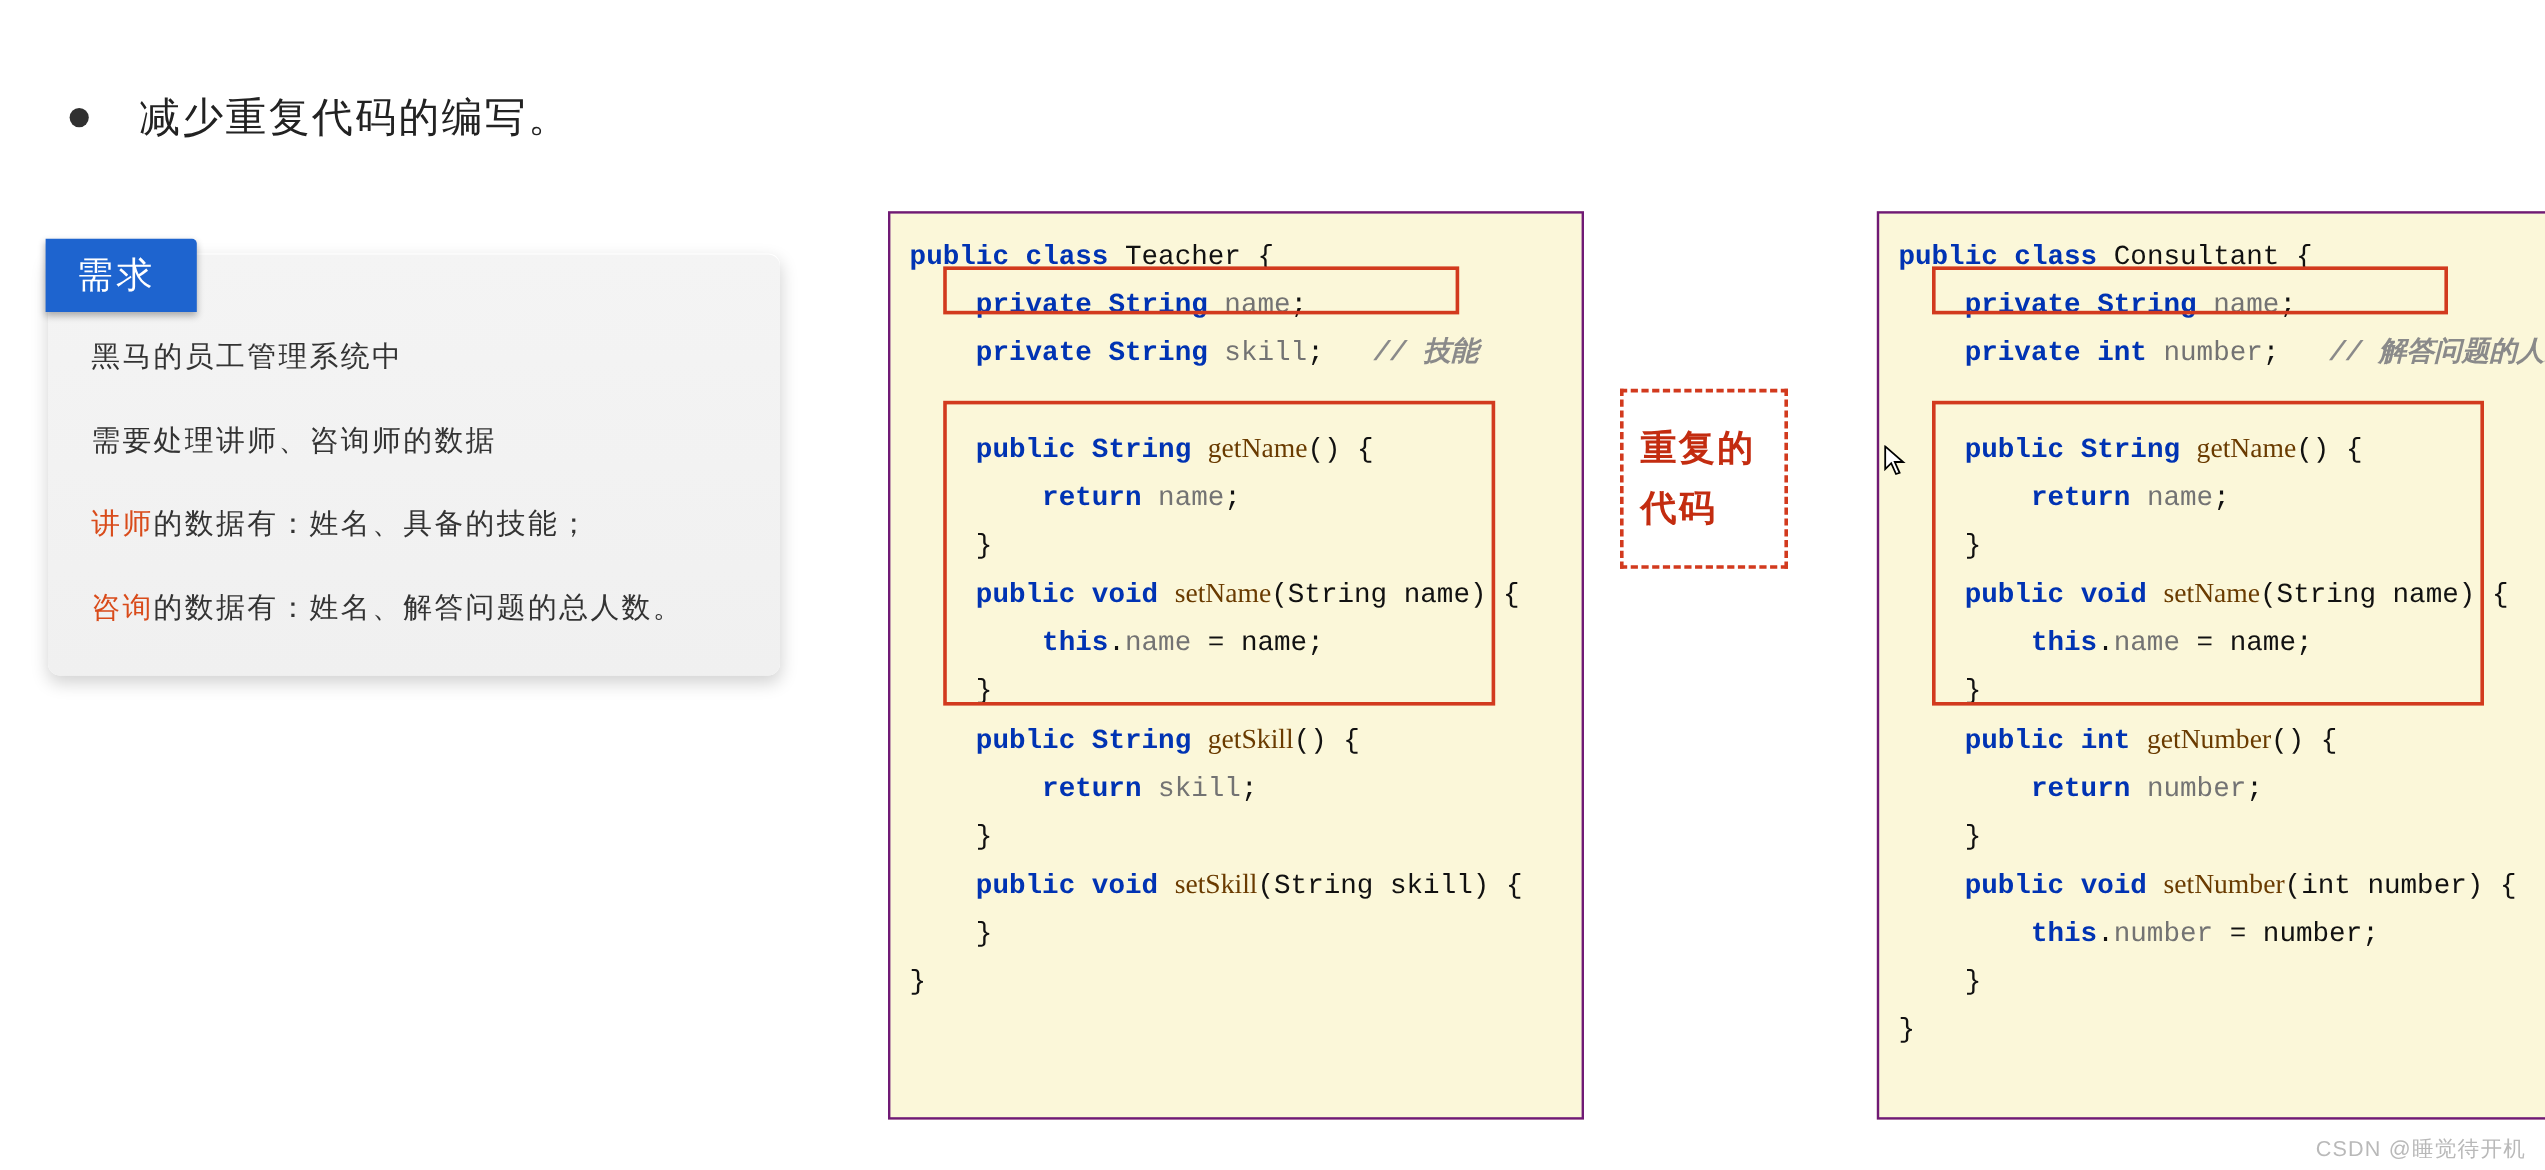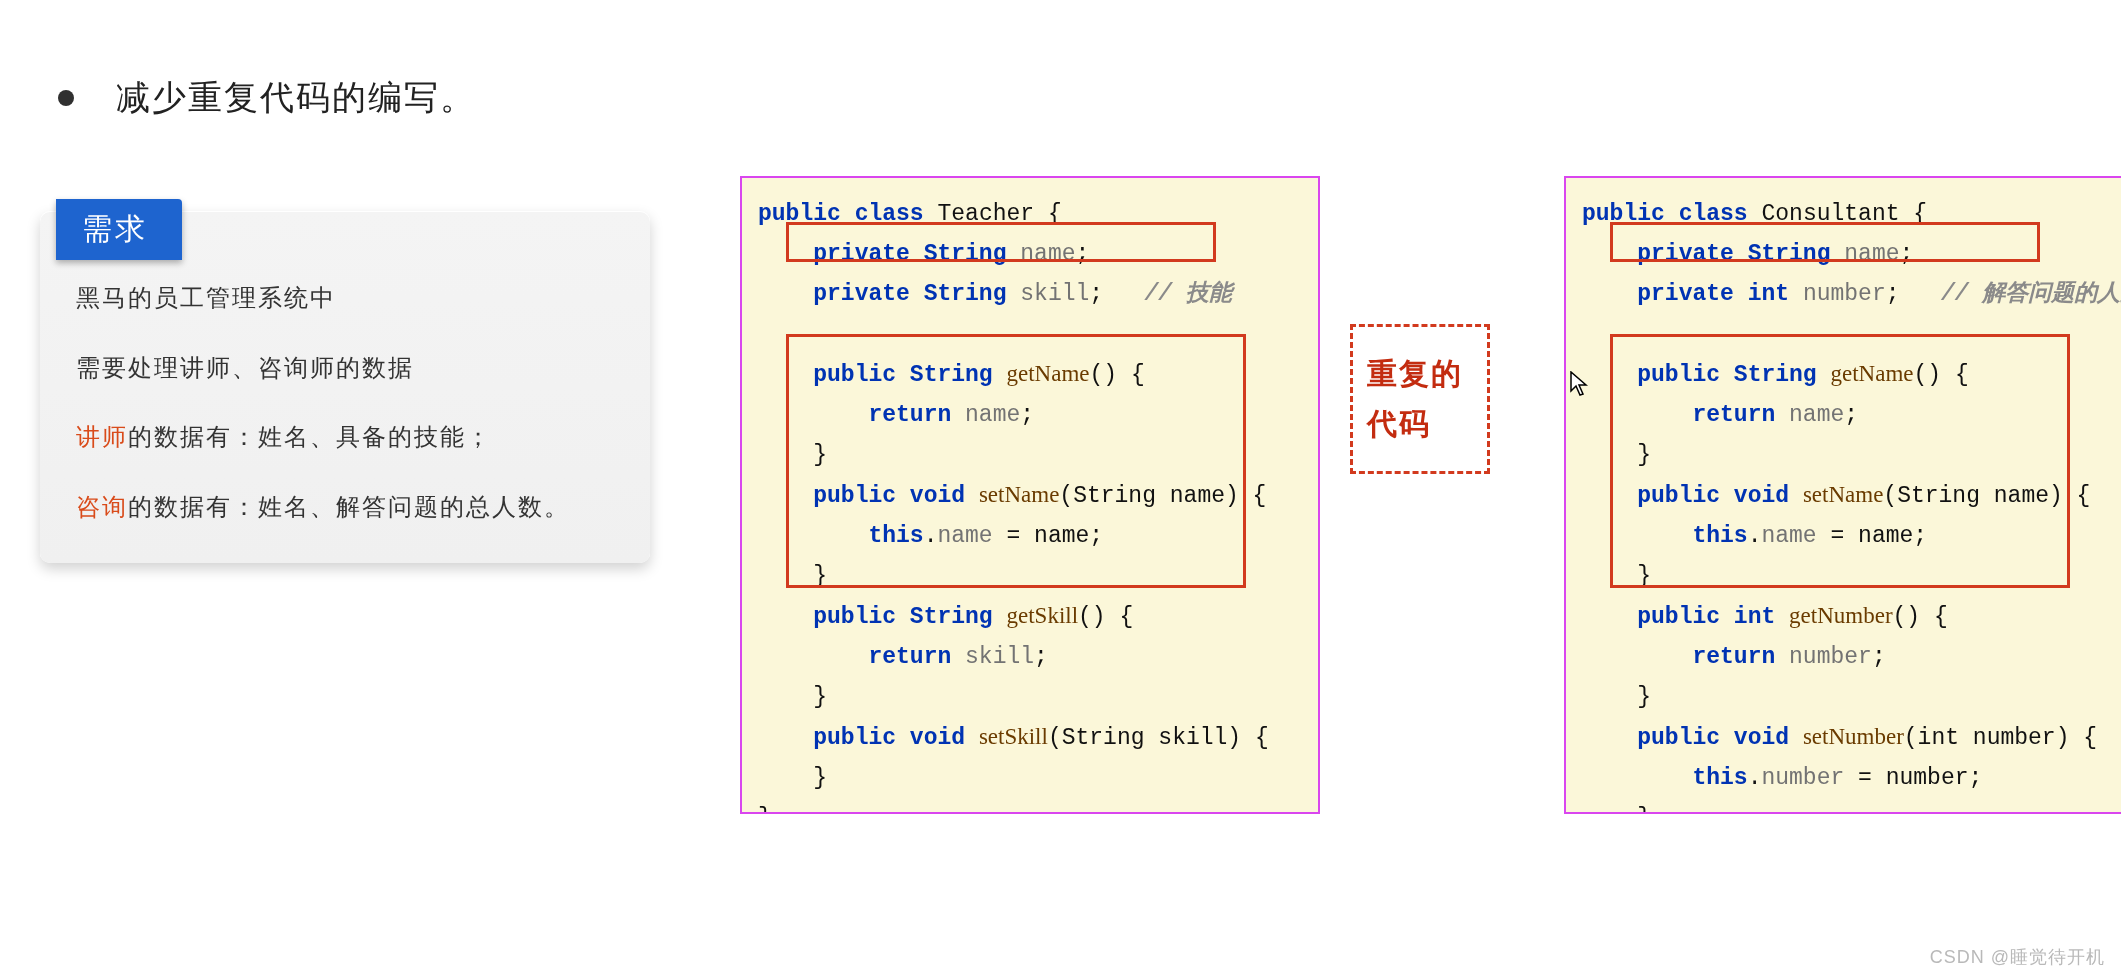--- a/index.html
+++ b/index.html
@@ -10,28 +10,28 @@
   .title { font-family: "Comic Sans MS", "STKaiti", cursive; font-size: 50px; font-weight: 700; color: #1a3fd9; letter-spacing: 3px; margin-left: 0; margin-top: 10px; }
 
   .bullet-row { display: flex; align-items: center; margin-top: 55px; margin-left: 18px; gap: 20px; }
   .bullet-dot { width: 16px; height: 16px; background: #303030; border-radius: 50%; margin-right: 22px; }
   .bullet-text { font-size: 34px; color: #222; letter-spacing: 2px; }
 
   .content { position: relative; margin-top: 55px; width: 100%; height: 700px; }
 
   
   .req-card { position: absolute; left: 0; top: 35px; width: 610px; background: linear-gradient(180deg,#f4f4f4 0%, #f0f0f0 100%); border-radius: 10px; box-shadow: 0 6px 14px rgba(0,0,0,.18), inset 0 1px 0 #fff; padding: 70px 36px 40px 36px; }
-  .req-ribbon { position: absolute; left: -2px; top: -12px; margin-left: 18px; }
+  .req-ribbon { position: absolute; left: -2px; top: -12px; }
   .ribbon-box { background: #1e64cf; color: #fff; padding: 10px 34px 10px 26px; font-size: 30px; letter-spacing: 3px; border-radius: 0 4px 0 0; box-shadow: 0 3px 6px rgba(0,0,0,.3); }
   .req-line { font-size: 24px; color: #333; margin-bottom: 36px; letter-spacing: 2px; line-height: 1.4; }
   .req-line:last-child { margin-bottom: 0; }
   .hl-ora { color: #d94b1a; }
 
   
-  .code-box { position: absolute; top: 0; width: 580px; height: 638px; background: #fbf7d9; border: 2px solid #d946ef; padding: 16px 16px 0 16px; font-family: Consolas, "Courier New", monospace; font-size: 23px; line-height: 40px; color: #111; overflow: hidden; }
+  .code-box { position: absolute; top: 0; width: 580px; height: 757px; background: #fbf7d9; border: 2px solid #701a75; padding: 16px 16px 0 16px; font-family: Consolas, "Courier New", monospace; font-size: 23px; line-height: 40px; color: #111; overflow: hidden; }
   .code-left { left: 700px; }
   .code-right { left: 1524px; }
 
   .kw { color: #0033b3; font-weight: 600; }
   .typ { color: #0033b3; font-weight: 600; }
   .fld { color: #737373; }
   .cmt { color: #8a8a8a; font-style: italic; font-weight: bold; }
   .mth { color: #6a3b00; font-family: Liberation Serif, serif; }
   .txt { color: #111; }
 

